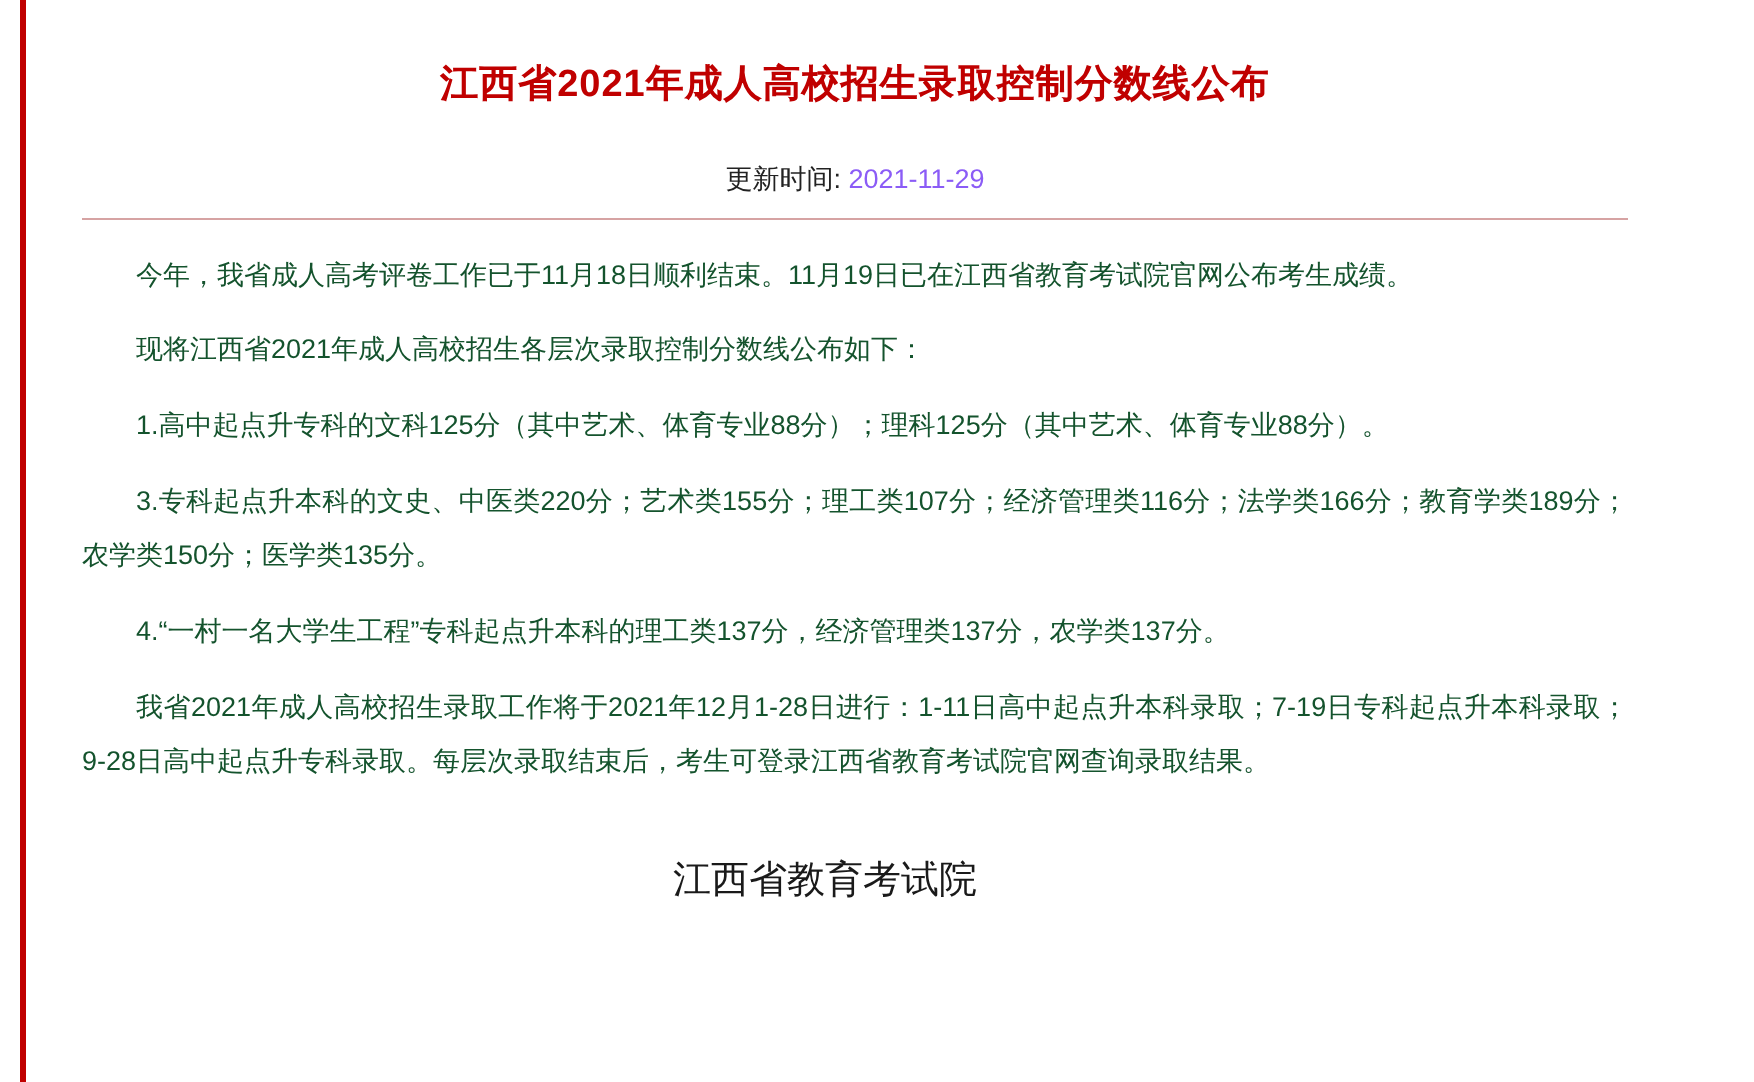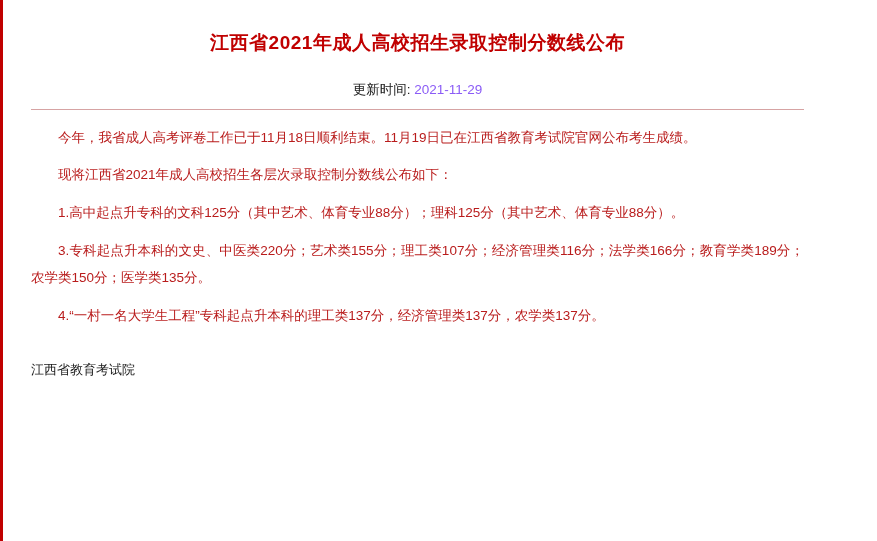--- a/index.html
+++ b/index.html
@@ -14,20 +14,21 @@
     color: #222;
     overflow: hidden;
   }
   .page {
     position: relative;
     width: 832px;
     height: 541px;
     box-sizing: border-box;
     border-left: 3px solid #c00000;
     background: #ffffff;
+    margin-left: 10px;
   }
   .inner {
     padding: 22px 28px 0 28px;
   }
   .doc-title {
     text-align: center;
     color: #c00000;
     font-size: 19px;
     font-weight: bold;
     letter-spacing: 0.5px;
@@ -50,34 +51,34 @@
   }
   .divider {
     border: 0;
     border-top: 1px solid #d6a3a3;
     margin: 6px 0 0 0;
   }
   .body-text {
     margin-top: 14px;
     font-size: 13.5px;
     line-height: 2.05;
-    color: #b91c1c;
+    color: #14532d;
   }
   .para {
     margin: 0 0 10px 0;
     text-align: justify;
     text-indent: 0;
   }
   .para.indent {
     text-indent: 2em;
   }
   .sign {
     margin-top: 26px;
-    text-align: left;
-    font-size: 13px;
+    text-align: center;
+    font-size: 19px;
     line-height: 2.1;
     color: #1a1a1a;
     padding-right: 30px;
   }
   .sign div {
     margin: 0;
   }
 </style>
 </head>
 <body>
@@ -93,20 +94,21 @@
     </div>
 
     <hr class="divider">
 
     <div class="body-text">
       <p class="para indent">今年，我省成人高考评卷工作已于11月18日顺利结束。11月19日已在江西省教育考试院官网公布考生成绩。</p>
       <p class="para indent">现将江西省2021年成人高校招生各层次录取控制分数线公布如下：</p>
       <p class="para indent">1.高中起点升专科的文科125分（其中艺术、体育专业88分）；理科125分（其中艺术、体育专业88分）。</p>
       <p class="para indent">3.专科起点升本科的文史、中医类220分；艺术类155分；理工类107分；经济管理类116分；法学类166分；教育学类189分；农学类150分；医学类135分。</p>
       <p class="para indent">4.“一村一名大学生工程”专科起点升本科的理工类137分，经济管理类137分，农学类137分。</p>
+      <p class="para indent">我省2021年成人高校招生录取工作将于2021年12月1-28日进行：1-11日高中起点升本科录取；7-19日专科起点升本科录取；9-28日高中起点升专科录取。每层次录取结束后，考生可登录江西省教育考试院官网查询录取结果。</p>
     </div>
 
     <div class="sign">
       <div>江西省教育考试院</div>
     </div>
 
   </div>
 </div>
 
 </body></html>

